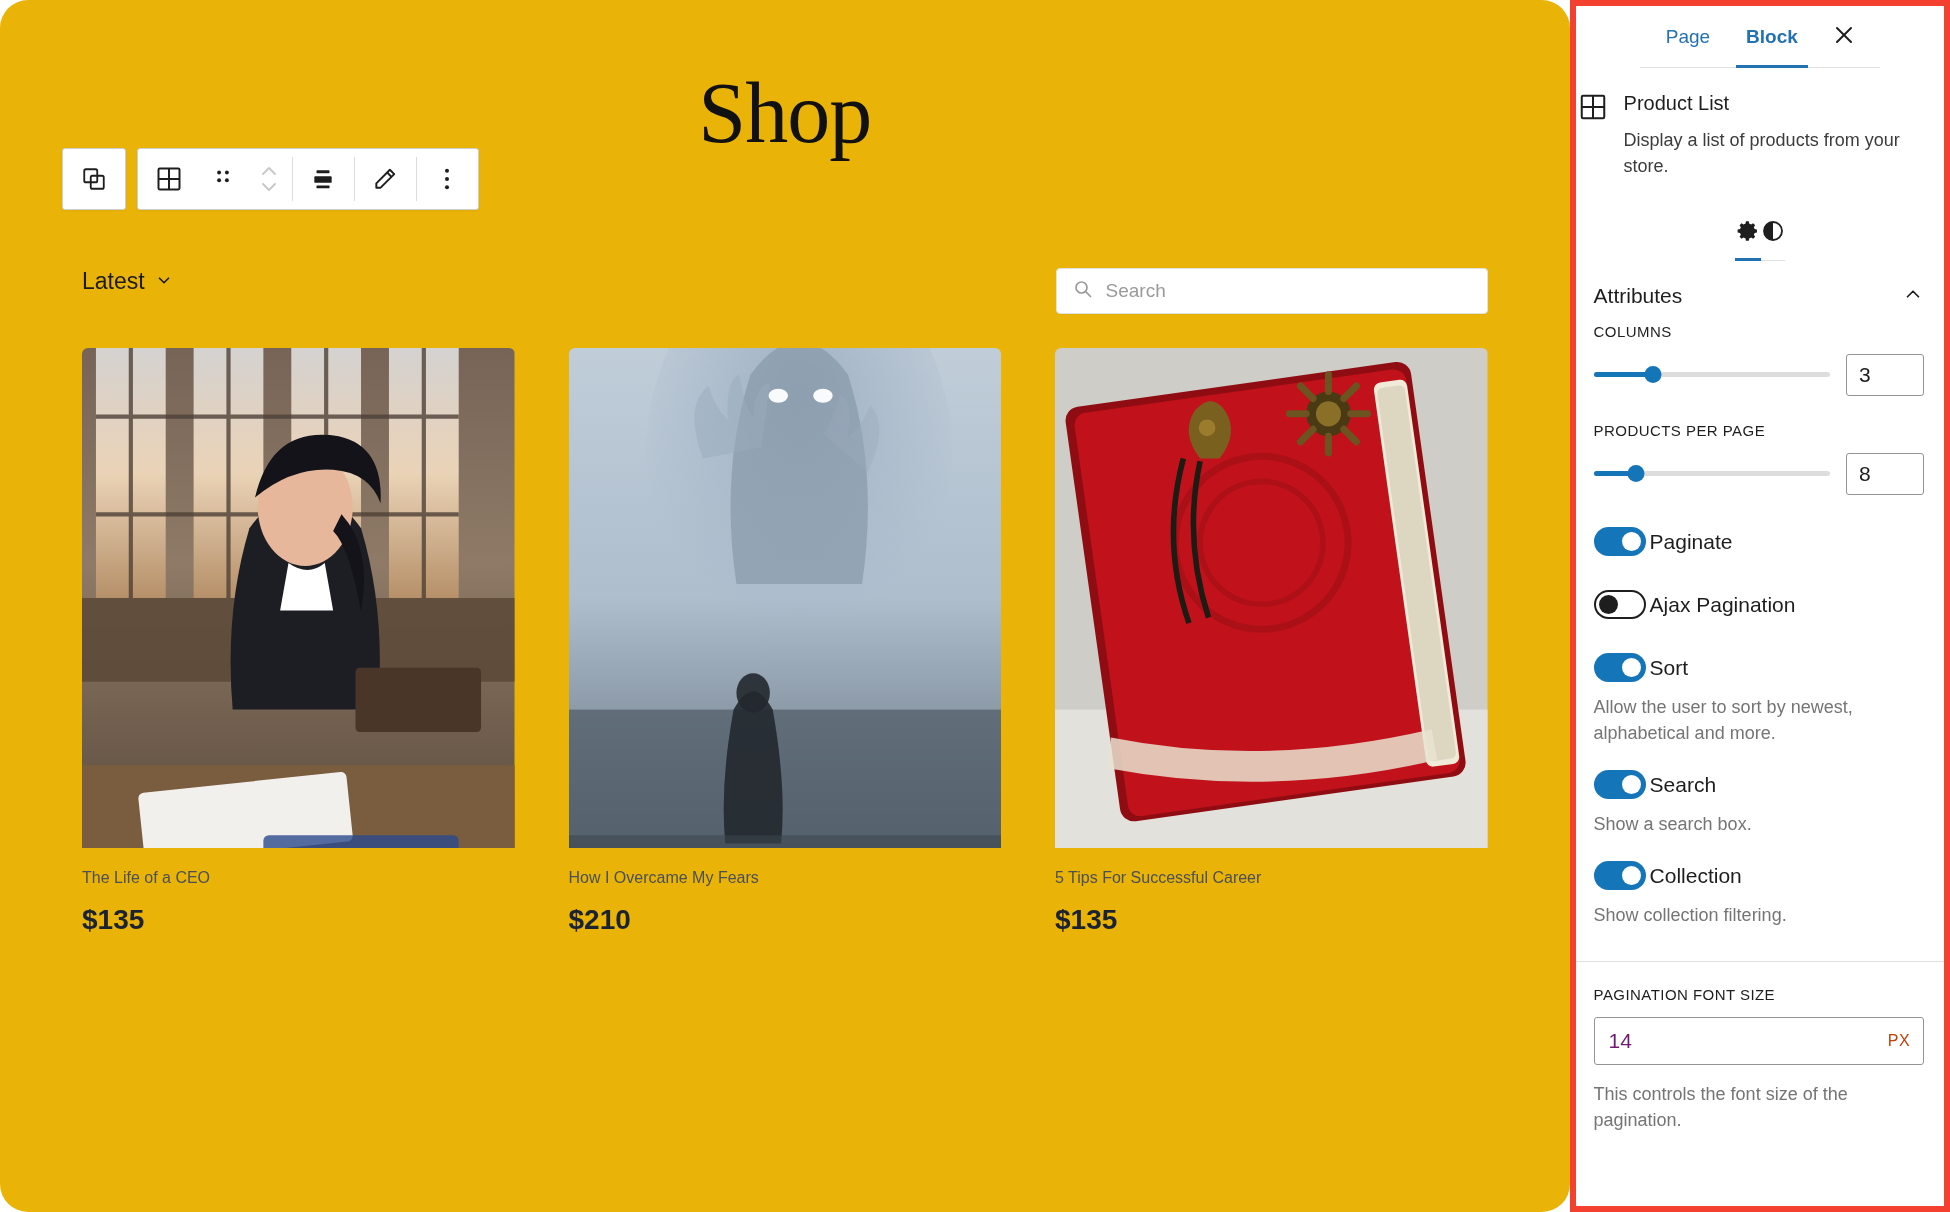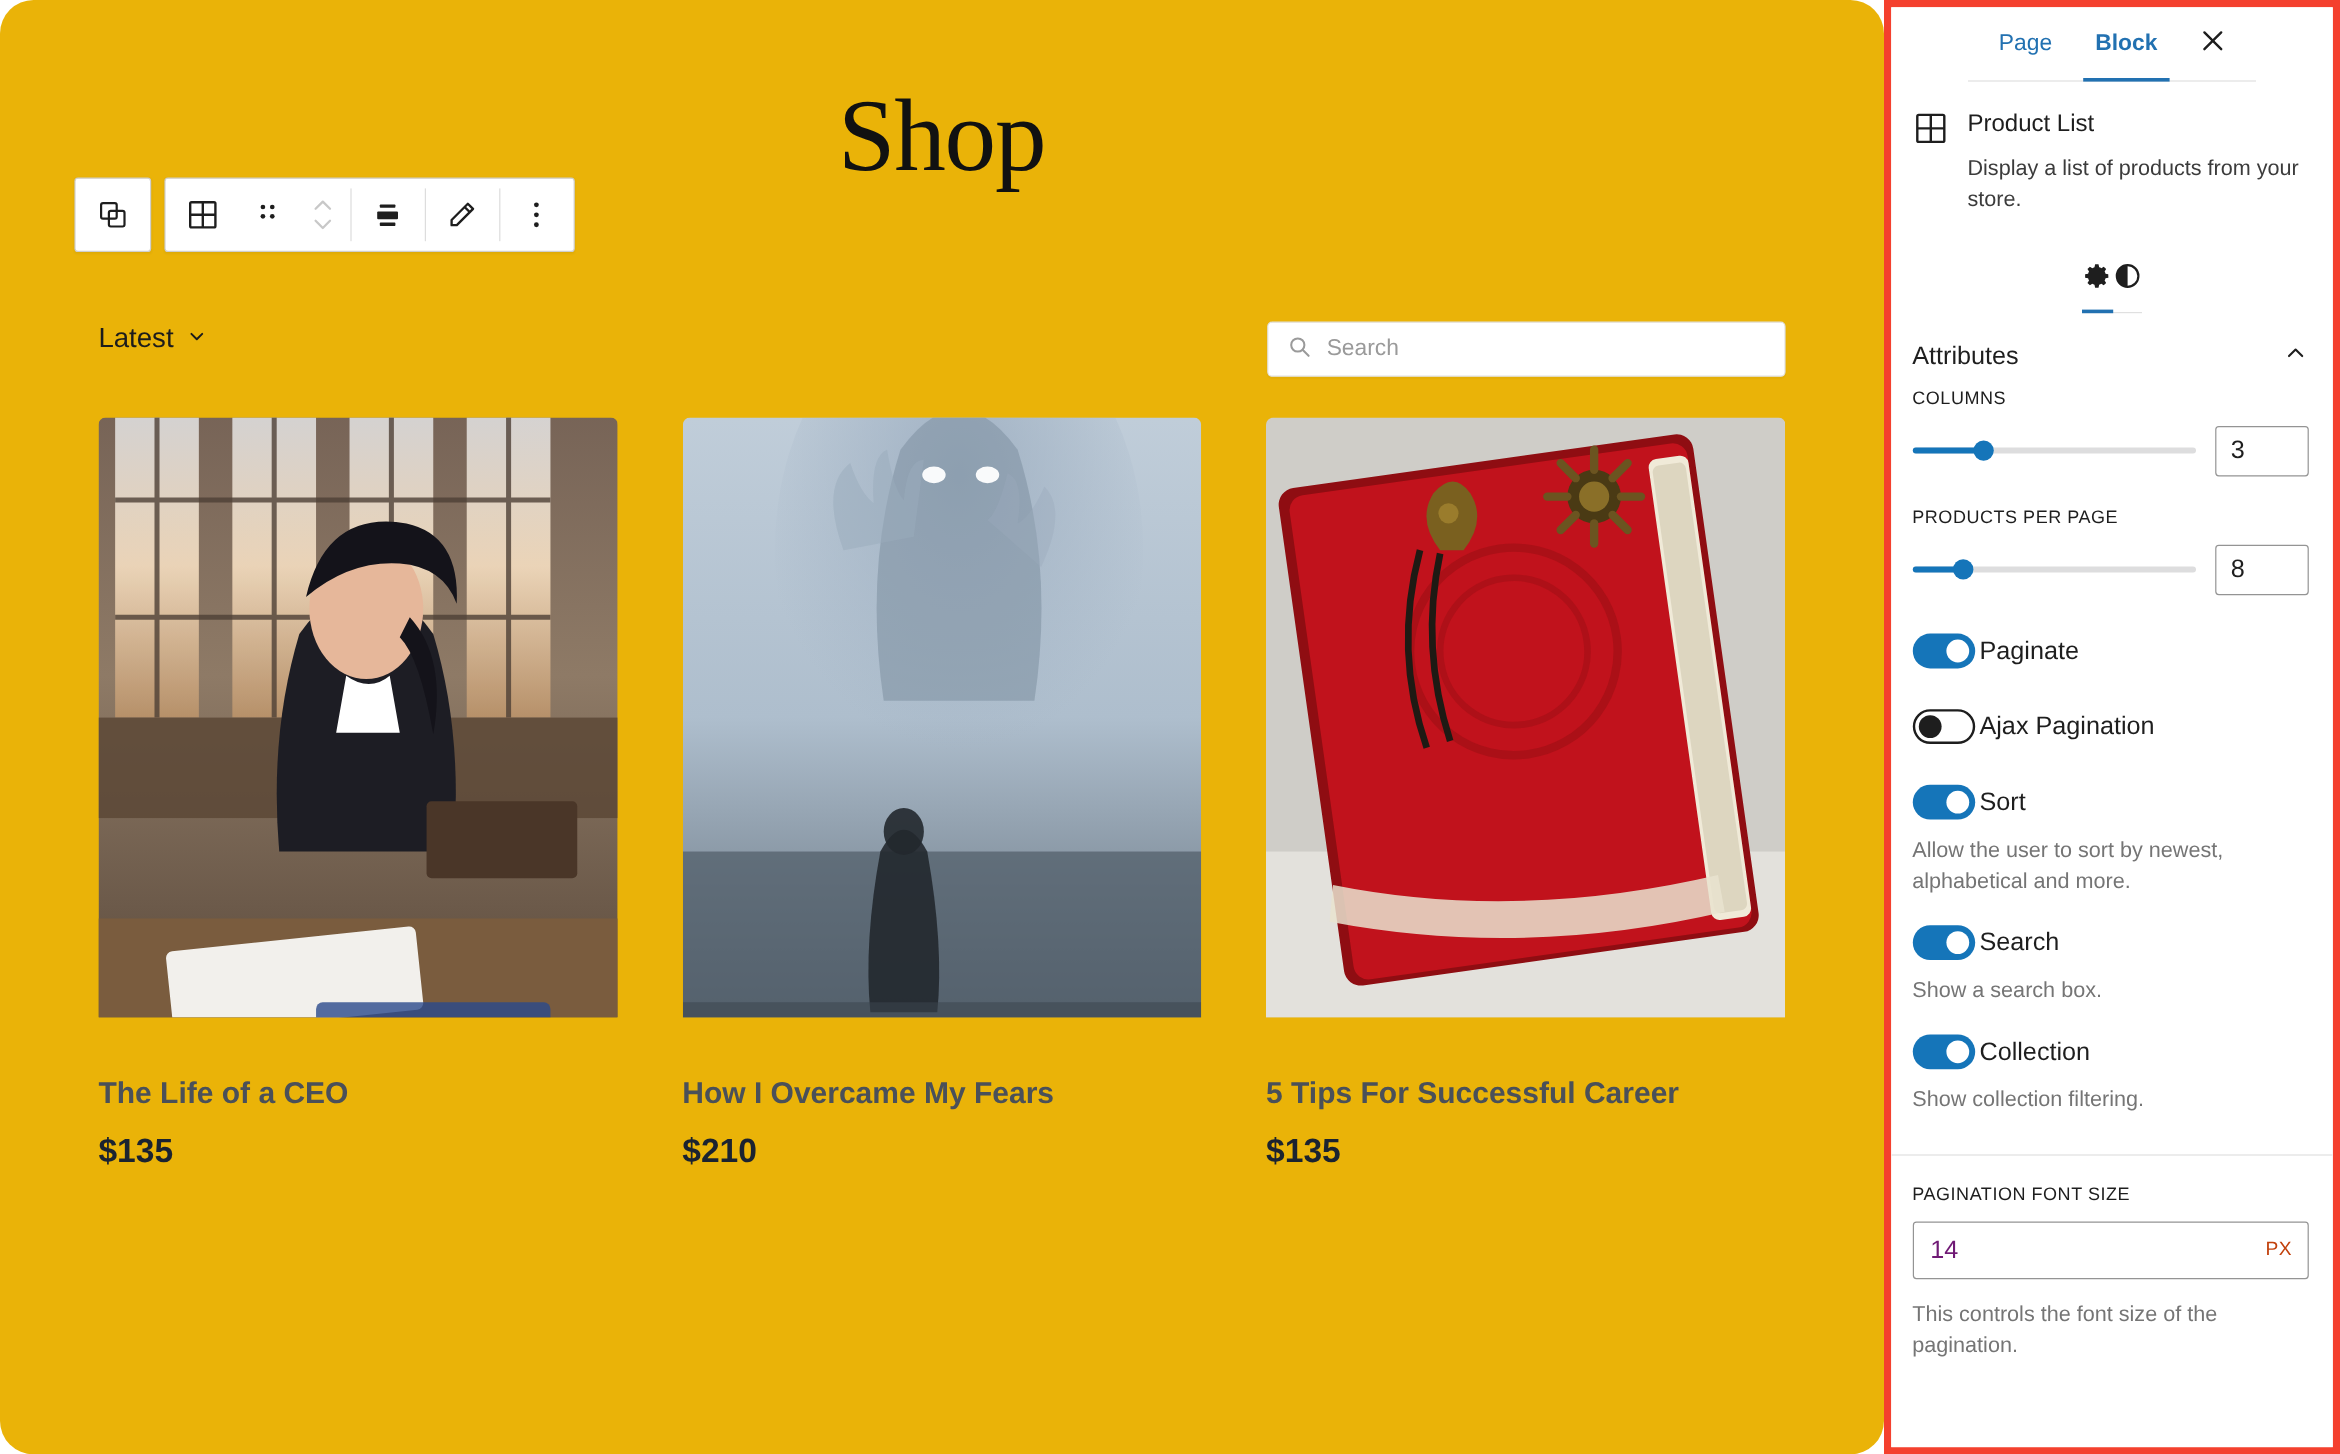--- a/index.html
+++ b/index.html
@@ -99,22 +99,22 @@
   }
   .card { display: flex; flex-direction: column; }
   .thumb {
     width: 100%; height: 500px;
     border-radius: 6px 6px 0 0;
     overflow: hidden;
     position: relative;
   }
   .thumb svg { display: block; width: 100%; height: 100%; }
   .p-title {
-    margin-top: 48px;
-    font-size: 25px; color: #4a5059; line-height: 1.2; font-weight: bold;
+    margin-top: 20px;
+    font-size: 16px; color: #4a5059; line-height: 1.2;
   }
   .p-price {
     margin-top: 17px;
     font-size: 28px; font-weight: bold; color: #1b2330;
   }
 
   
   .sidebar-wrap {
     width: 420px; height: 1212px;
     border: 6px solid #f4402e;
@@ -149,21 +149,21 @@
     height: 3px; background: #2271b1;
   }
   .sb-close {
     margin-left: auto;
     width: 56px;
     display: flex; align-items: center; justify-content: center;
     cursor: pointer;
   }
 
   .sb-blockinfo {
-    padding: 22px 22px 0 18px;
+    padding: 22px 22px 0 2px;
     display: flex; gap: 14px;
   }
   .bi-icon { width: 32px; min-width: 32px; padding-top: 2px; }
   .bi-text { flex: 1; }
   .bi-title { font-size: 20px; color: #1e1e1e; line-height: 1.35; }
   .bi-desc { font-size: 18px; color: #3c3c3c; margin-top: 10px; line-height: 1.45; }
 
   .sb-icontabs {
     display: flex;
     margin-top: 26px;

